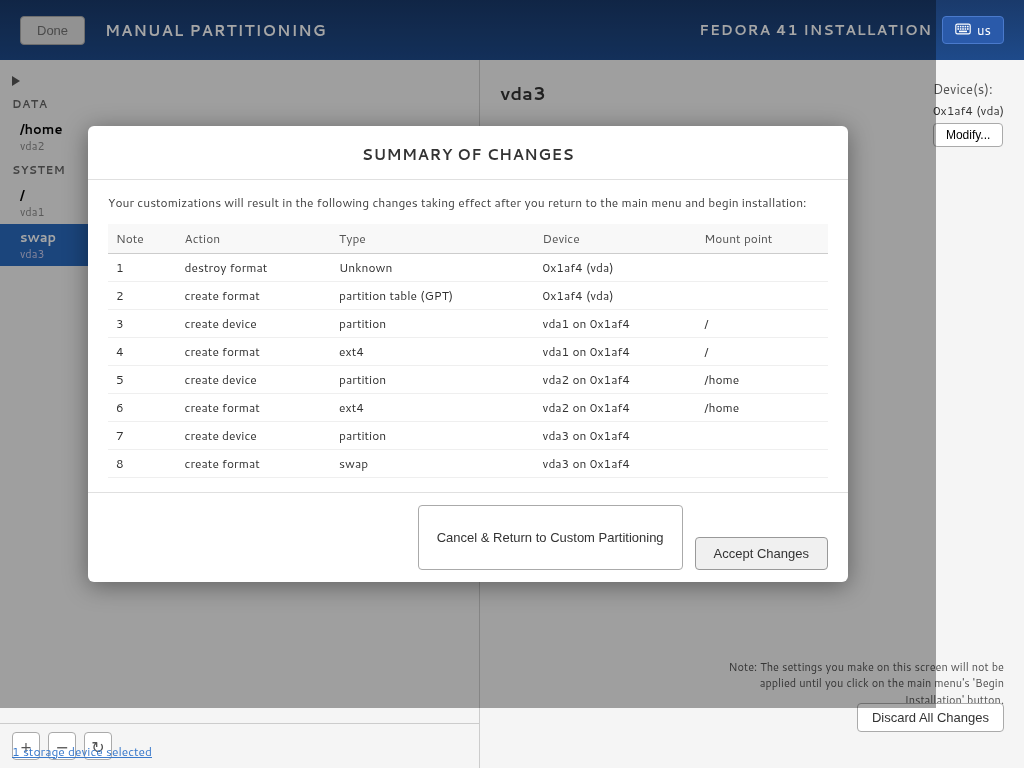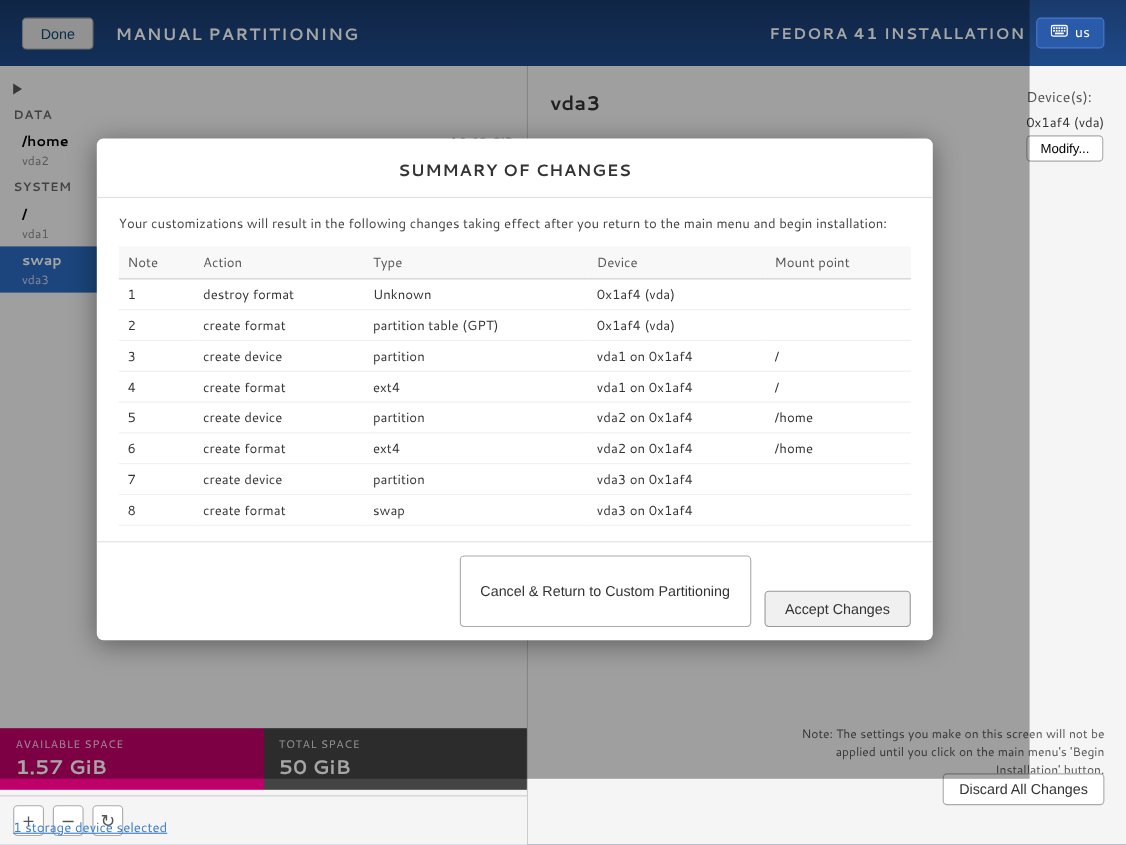--- a/index.html
+++ b/index.html
@@ -27,21 +27,21 @@
       align-items: center;
       gap: 20px;
     }
     #done-button {
       background: #e0e0e0;
       border: 1px solid #aaa;
       border-radius: 4px;
       padding: 6px 16px;
       font-size: 13px;
       cursor: pointer;
-      color: #0c4a6e;
+      color: #737373;
     }
     #app-title {
       color: white;
       font-size: 15px;
       font-weight: bold;
       letter-spacing: 1px;
     }
     #topbar-right {
       display: flex;
       align-items: center;
@@ -434,30 +434,20 @@
       </div>
       <div class="partition-dev">vda1</div>
     </div>
     <div class="partition-item active">
       <div class="partition-row">
         <span class="partition-name">swap</span>
       </div>
       <div class="partition-dev">vda3</div>
     </div>
 
-    <div id="space-row">
-      <div id="avail-space">
-        <div class="space-label">AVAILABLE SPACE</div>
-        <div class="space-value">1.57 GiB</div>
-      </div>
-      <div id="total-space">
-        <div class="space-label">TOTAL SPACE</div>
-        <div class="space-value">50 GiB</div>
-      </div>
-    </div>
 
     <div id="bottom-controls">
       <div class="icon-btn">+</div>
       <div class="icon-btn">−</div>
       <div class="icon-btn">↻</div>
     </div>
 
     <div id="storage-link">1 storage device selected</div>
   </div>
 

